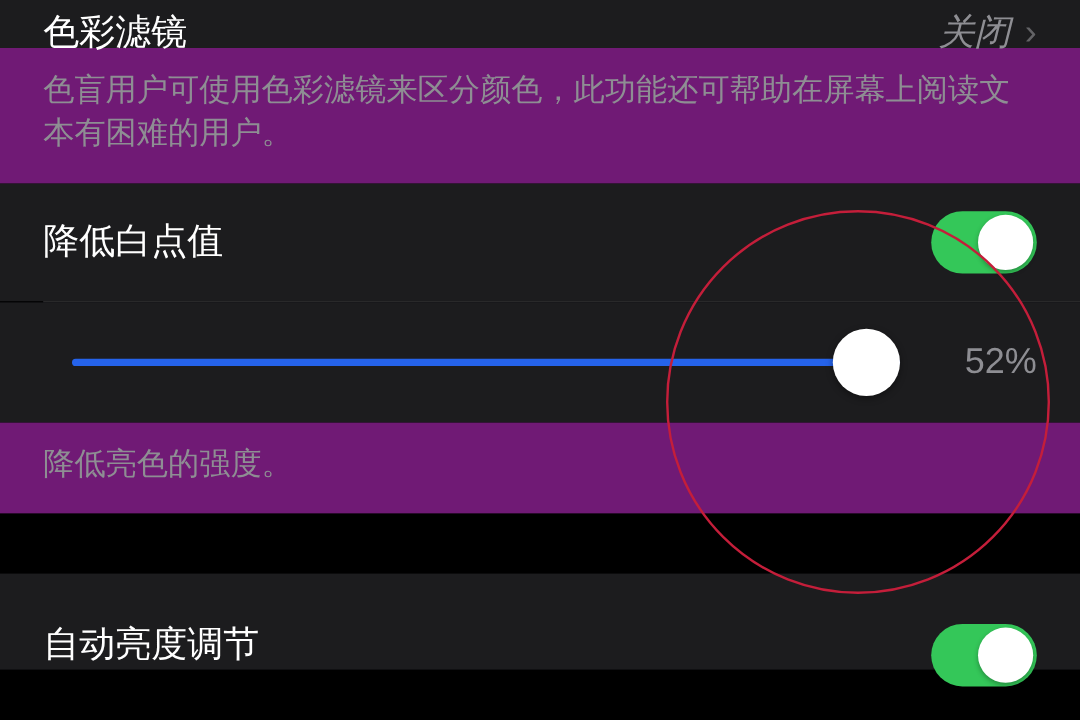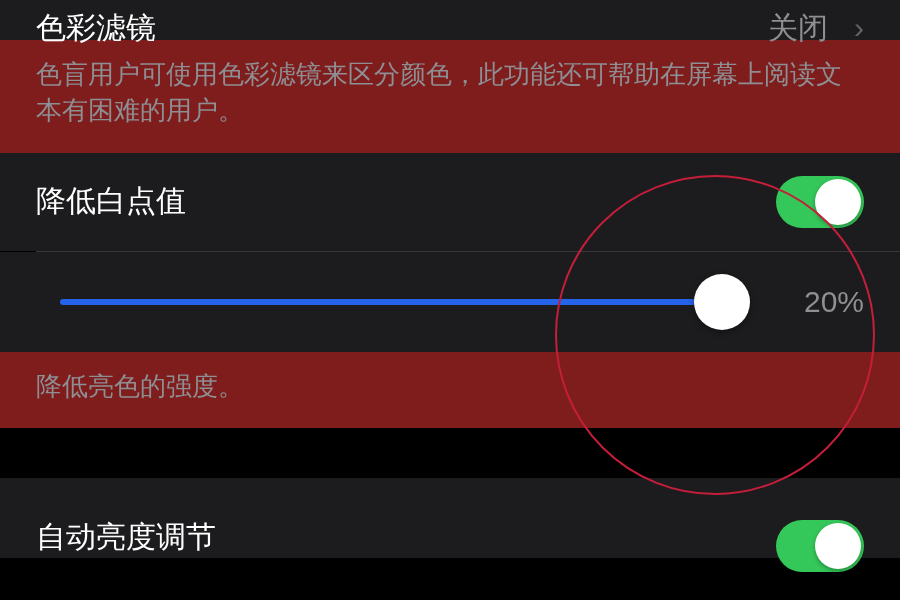--- a/index.html
+++ b/index.html
@@ -24,33 +24,34 @@
     }
     .row-label {
       color: #fff;
       font-size: 30px;
       font-weight: 400;
       flex: 1;
     }
     .row-value {
       color: #8e8e93;
       font-size: 30px;
-      margin-right: 26px;
+      margin-right: 12px;
+      font-style: italic;
     }
     .chevron {
       color: #636366;
       font-size: 30px;
       font-weight: 400;
     }
     .footer-text {
       color: #8e8e93;
       font-size: 26px;
       line-height: 1.4;
       padding: 16px 36px 24px 36px;
-      background: #7f1d1d;
+      background: #701a75;
     }
     .row-color-filter {
       height: 40px;
       padding-top: 0;
       align-items: flex-end;
     }
     .row-color-filter .row-label,
     .row-color-filter .row-value,
     .row-color-filter .chevron {
       line-height: 24px;
@@ -156,21 +157,21 @@
     <div class="toggle-knob"></div>
   </div>
 </div>
 
 <div class="divider"></div>
 
 <div class="row row-slider">
   <div class="slider-track">
     <div class="slider-thumb" style="left: 96%;"></div>
   </div>
-  <span class="slider-value">20%</span>
+  <span class="slider-value">52%</span>
 </div>
 
 <div class="footer-text">降低亮色的强度。</div>
 
 <div class="section-gap"></div>
 
 <div class="row row-auto">
   <span class="row-label">自动亮度调节</span>
   <div class="toggle on">
     <div class="toggle-knob"></div>

